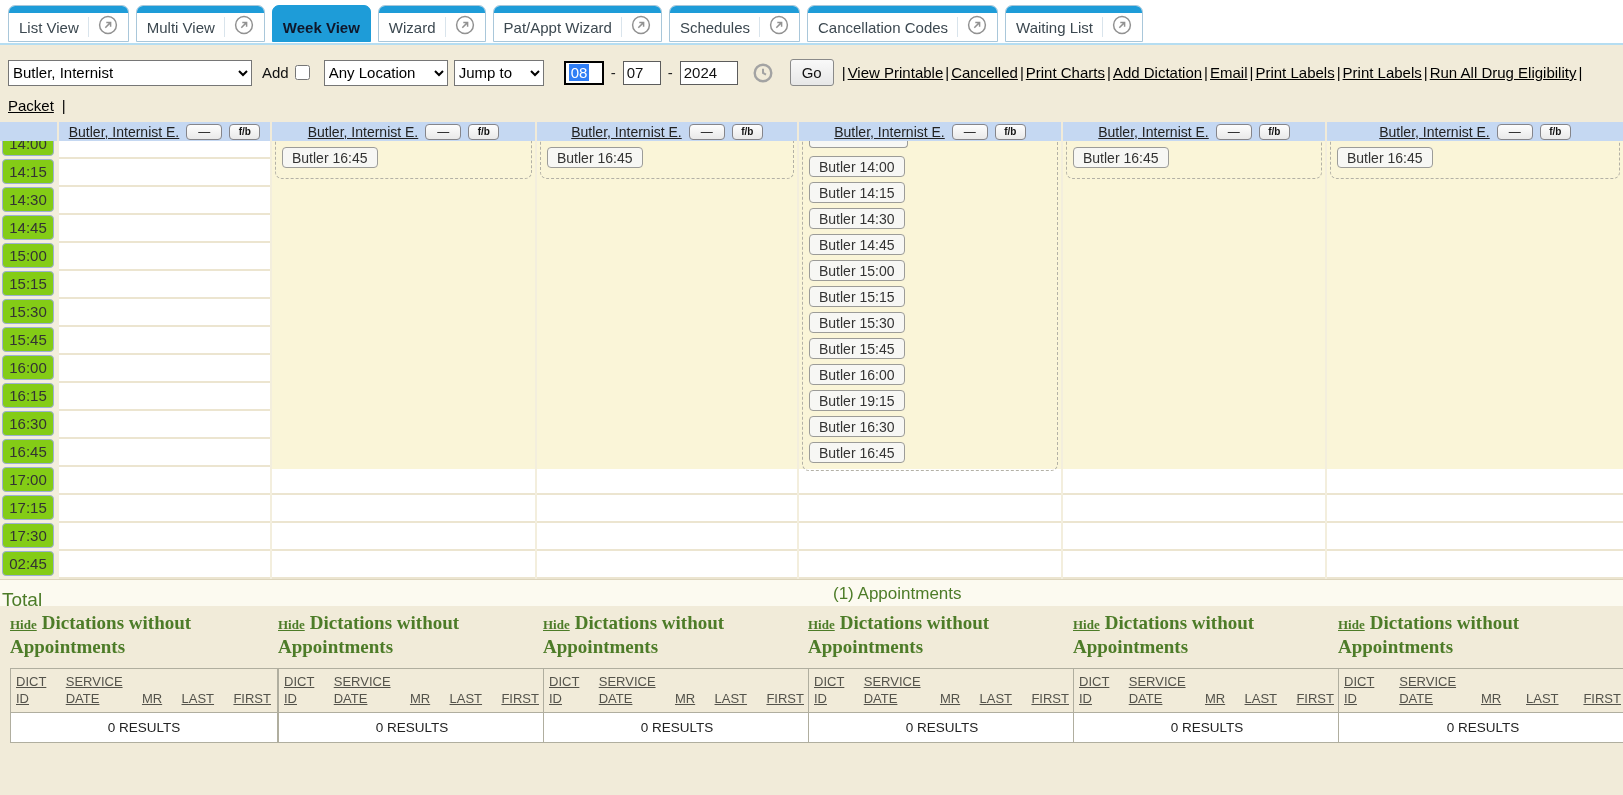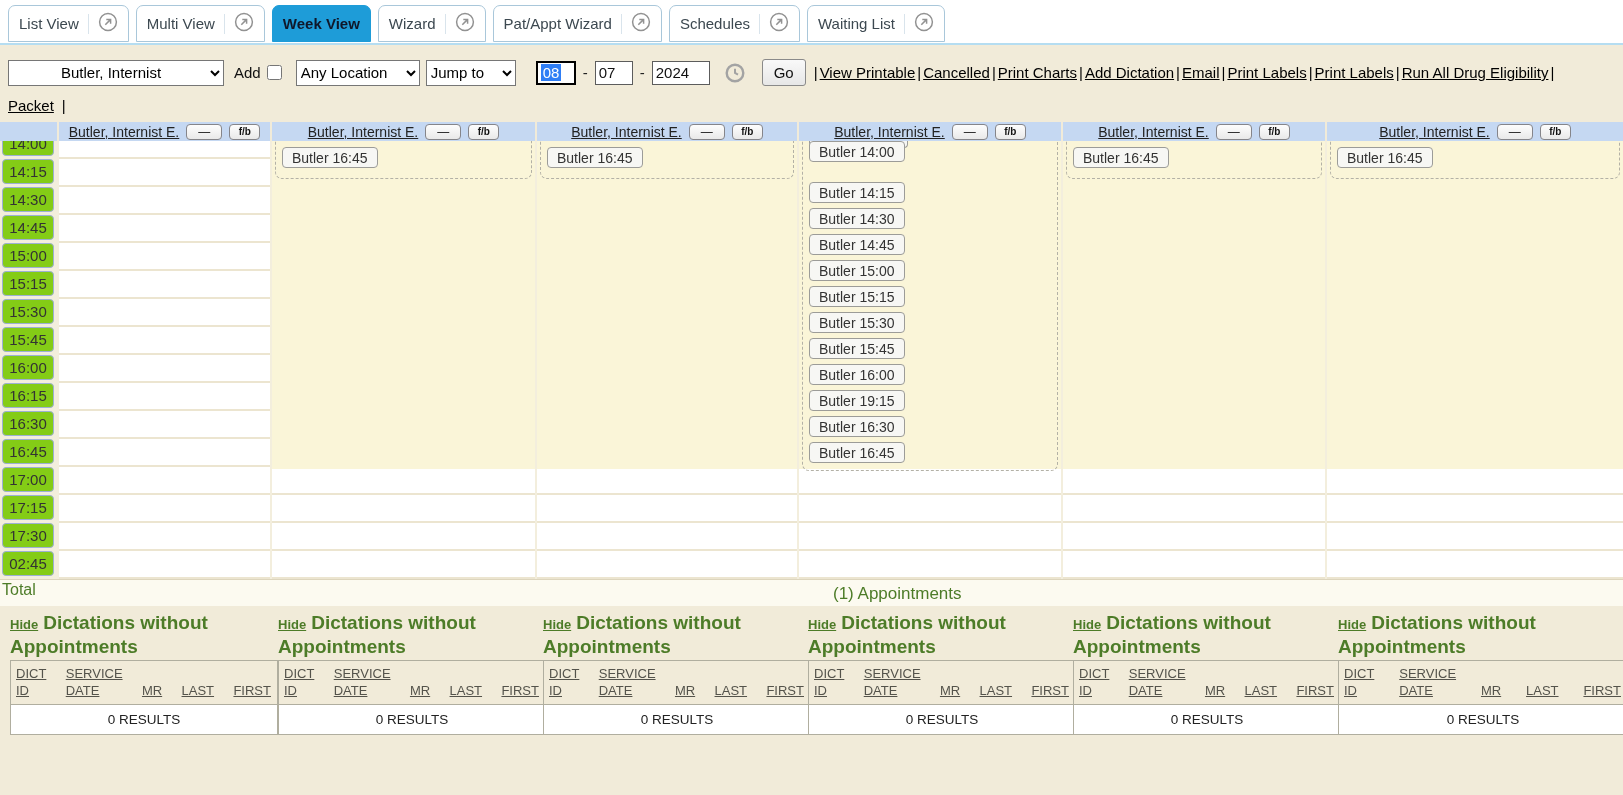--- a/index.html
+++ b/index.html
@@ -13,36 +13,36 @@
     --row-line:#ece5d0;
     --btn-border:#9c9c98;
   }
   *{box-sizing:border-box;margin:0;padding:0;}
   html,body{width:1623px;height:795px;overflow:hidden;}
   body{font-family:"Liberation Sans",sans-serif;background:#fff;}
   .page{position:relative;width:1623px;height:795px;overflow:hidden;background:var(--page-beige);}
 
   
   .tabbar{height:43px;background:#fff;padding:5px 0 0 8px;display:flex;gap:7px;align-items:flex-start;}
-  .tab{border:1px solid var(--tab-border);border-radius:7px 7px 0 0;overflow:hidden;background:#fff;height:37px;display:flex;cursor:pointer;}
+  .tab{border:1px solid var(--tab-border);border-radius:7px 7px 0 0;overflow:hidden;background:#fff;height:37px;display:flex;flex-direction:column;cursor:pointer;}
   .tab-cap{height:7px;background:var(--tab-blue);flex:none;}
   .tab-body{display:flex;align-items:center;gap:9px;padding:0 10px;flex:1;}
   .tab-label{font-size:15px;color:#3c4850;white-space:nowrap;}
   .tab-divider{width:1px;height:20px;background:#d9e4ec;}
   .tab.active{background:var(--tab-blue);border-color:var(--tab-blue);}
   .tab.active .tab-cap{background:var(--tab-blue);}
   .tab.active .tab-label{color:#0f172a;font-weight:bold;}
   .tab-underline{height:2px;background:#b5ddf1;}
 
   
   .toolbar{padding:14px 8px 0 8px;font-size:15px;color:#111;}
   .toolbar-line{display:flex;align-items:center;gap:6px;white-space:nowrap;}
   .toolbar-line2{margin-top:7px;height:24px;display:flex;align-items:center;}
   select{height:26px;font-size:15px;font-family:"Liberation Sans",sans-serif;border:1px solid #767676;background:#fff;}
-  .sel-provider{width:216px;padding-left:48px;}
+  .sel-provider{width:244px;}
   .sel-location{width:124px;margin-left:8px;}
   .sel-jump{width:90px;margin-left:0;}
   .add-label{margin-left:4px;}
   input[type=checkbox]{width:15px;height:15px;}
   .dinput{background:#fff;border:1px solid #5c5c5c;height:24px;display:flex;align-items:center;padding:0 3px;font-size:15px;}
   .dinput.month{width:40px;border:2px solid #000;margin-left:14px;}
   .dinput.day{width:38px;}
   .dinput.year{width:58px;}
   .dinput .sel{background:#2f7ef5;color:#fff;padding:0 2px;}
   .date-dash{margin:0 1px;color:#222;}
@@ -60,27 +60,27 @@
   .mini-minus{width:36px;font-size:12px;font-weight:normal;}
   .mini-fb{width:31px;}
   .grid-body{position:relative;height:438px;overflow:hidden;background:#f3eedd;}
   .time-cell{position:absolute;left:2px;width:52px;height:25px;background:#84cc16;border:1px solid var(--time-border);border-radius:4px;font-size:15px;color:#333;display:flex;align-items:center;justify-content:center;cursor:pointer;}
   .week-col{position:absolute;top:0;bottom:0;background-image:linear-gradient(to bottom,#fff 0,#fff 26px,var(--row-line) 26px,var(--row-line) 28px);background-size:100% 28px;background-position:0 -10px;background-repeat:repeat-y;background-color:#fff;}
   .cream-block{position:absolute;left:0;right:0;top:0;height:328px;background:var(--cream);}
   .appt-region{position:absolute;left:3px;right:3px;top:-8px;border:1px dashed #b3b1a6;border-radius:7px;}
   .appt-btn{position:absolute;left:10px;height:21px;padding:0 9px;border:1px solid var(--btn-border);border-radius:4px;background:#f7f7f4;font-size:14px;color:#333;display:flex;align-items:center;white-space:nowrap;cursor:pointer;}
   .appt-sliver{position:absolute;left:10px;top:0;width:99px;height:7px;border:1px solid var(--btn-border);border-top:none;border-radius:0 0 4px 4px;background:#f7f7f4;}
   .total-row{position:relative;height:27px;background:#fcfaf0;border-top:1px solid #ddd5bd;}
-  .total-label{position:absolute;left:2px;top:1px;font-size:16px;color:var(--green);}
+  .total-label{position:absolute;left:2px;top:9px;font-size:19px;color:var(--green);}
   .total-value{position:absolute;left:833px;top:4px;font-size:17px;color:var(--green);}
 
   
   .dict-section{position:relative;height:160px;margin-top:6px;}
   .dict-panel{position:absolute;top:0;}
-  .dict-heading{font-size:19px;font-weight:bold;color:var(--green);line-height:22px;margin-bottom:2px;}
+  .dict-heading{font-size:19px;font-weight:bold;color:var(--green);line-height:22px;margin-bottom:10px;font-family:Liberation Serif, serif;}
   .dict-hide{font-size:13px;font-weight:bold;color:var(--green);text-decoration:underline;cursor:pointer;margin-right:5px;}
   .dict-box{border:1px solid #b0ae9f;background:var(--page-beige);}
   .dict-cols{display:flex;align-items:flex-end;justify-content:space-between;padding:4px 6px 5px 5px;min-height:40px;}
   .dict-col-h{font-size:13px;color:#54534b;line-height:17px;}
   .dict-col-h div{text-decoration:underline;cursor:pointer;white-space:nowrap;}
   .dict-results{border-top:1px solid #b0ae9f;background:#fff;text-align:center;padding:7px 0;font-size:13.5px;color:#222;}
 </style>
 </head>
 <body>
 
@@ -134,20 +134,31 @@
           <span><svg width="20" height="20" viewBox="0 0 20 20">
               <circle cx="10" cy="10" r="8.4" fill="none" stroke="#929292" stroke-width="1.5"></circle>
               <path d="M7.3 12.7 L12.4 7.6 M8.3 7.4 L12.6 7.4 L12.6 11.7" fill="none" stroke="#929292" stroke-width="1.5"></path>
             </svg></span>
         </div>
       </div>
       <div class="tab">
         <div class="tab-cap"></div>
         <div class="tab-body">
           <span class="tab-label">Schedules</span>
+          <span class="tab-divider"></span>
+          <span><svg width="20" height="20" viewBox="0 0 20 20">
+              <circle cx="10" cy="10" r="8.4" fill="none" stroke="#929292" stroke-width="1.5"></circle>
+              <path d="M7.3 12.7 L12.4 7.6 M8.3 7.4 L12.6 7.4 L12.6 11.7" fill="none" stroke="#929292" stroke-width="1.5"></path>
+            </svg></span>
+        </div>
+      </div>
+      <div class="tab">
+        <div class="tab-cap"></div>
+        <div class="tab-body">
+          <span class="tab-label">Cancellation Codes</span>
           <span class="tab-divider"></span>
           <span><svg width="20" height="20" viewBox="0 0 20 20">
               <circle cx="10" cy="10" r="8.4" fill="none" stroke="#929292" stroke-width="1.5"></circle>
               <path d="M7.3 12.7 L12.4 7.6 M8.3 7.4 L12.6 7.4 L12.6 11.7" fill="none" stroke="#929292" stroke-width="1.5"></path>
             </svg></span>
         </div>
       </div>
       <div class="tab">
         <div class="tab-cap"></div>
         <div class="tab-body">
@@ -250,21 +261,21 @@
         </div>
         <div class="week-col" style="left: 537px; width: 260px;">
           <div class="cream-block"></div>
           <div class="appt-region" style="height: 46px;"></div>
           <div class="appt-btn" style="top: 6px;">Butler 16:45</div>
         </div>
         <div class="week-col" style="left: 799px; width: 262px;">
           <div class="cream-block"></div>
           <div class="appt-region" style="height: 338px;"></div>
           <div class="appt-sliver"></div>
-          <div class="appt-btn" style="top: 0;">Butler 14:00</div>
+          <div class="appt-btn" style="top: 15px;">Butler 14:00</div>
           <div class="appt-btn" style="top: 41px;">Butler 14:15</div>
           <div class="appt-btn" style="top: 67px;">Butler 14:30</div>
           <div class="appt-btn" style="top: 93px;">Butler 14:45</div>
           <div class="appt-btn" style="top: 119px;">Butler 15:00</div>
           <div class="appt-btn" style="top: 145px;">Butler 15:15</div>
           <div class="appt-btn" style="top: 171px;">Butler 15:30</div>
           <div class="appt-btn" style="top: 197px;">Butler 15:45</div>
           <div class="appt-btn" style="top: 223px;">Butler 16:00</div>
           <div class="appt-btn" style="top: 249px;">Butler 19:15</div>
           <div class="appt-btn" style="top: 275px;">Butler 16:30</div>

